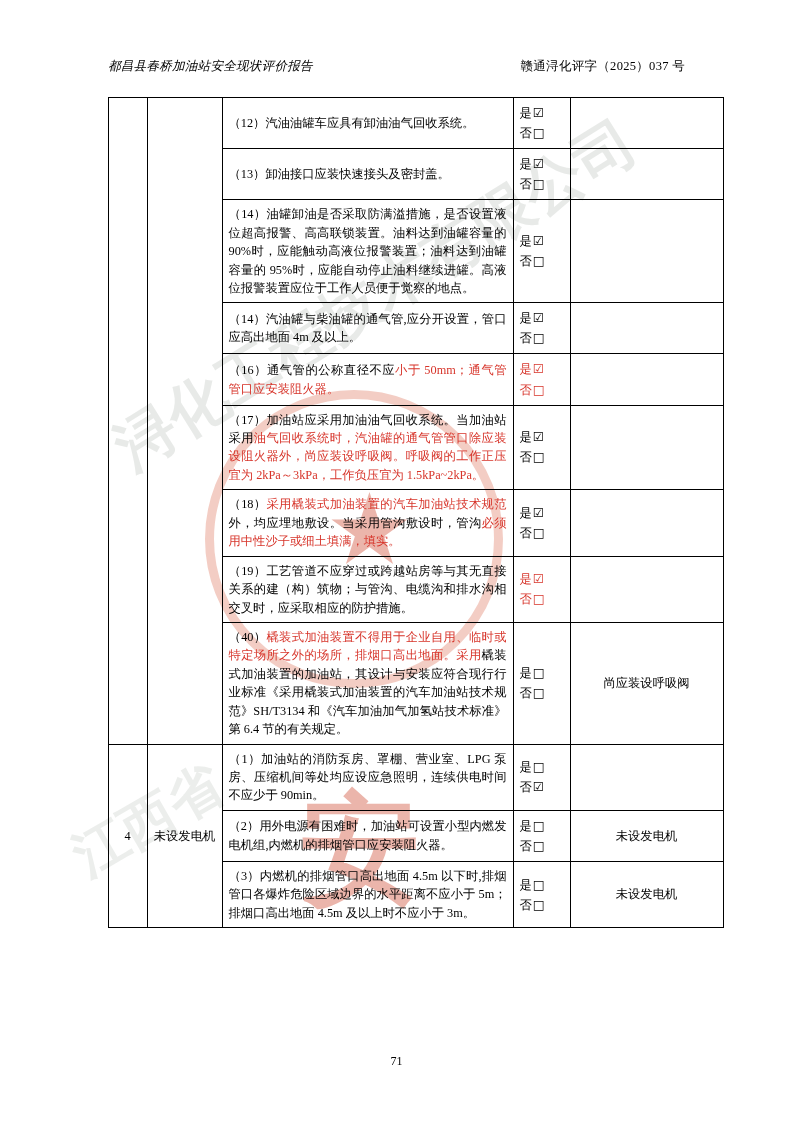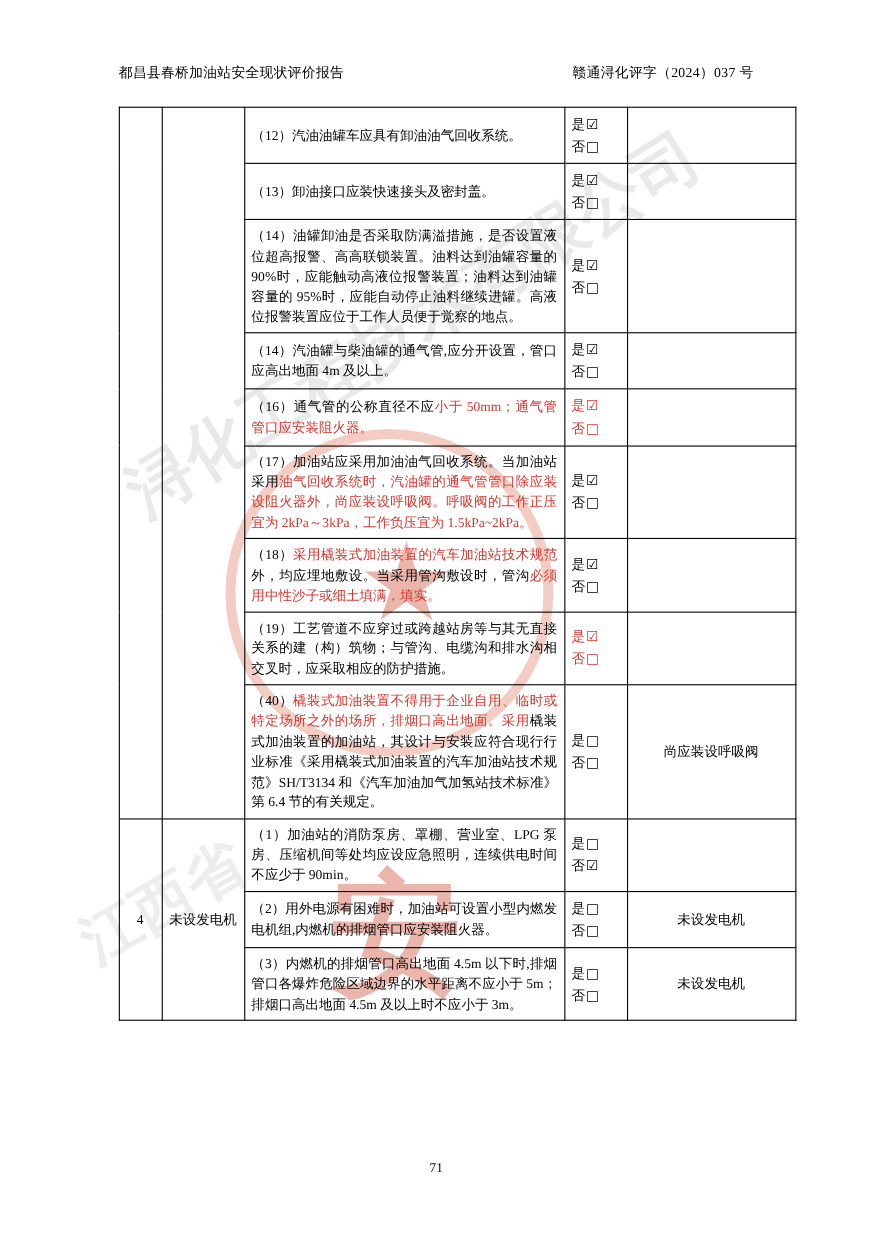--- a/index.html
+++ b/index.html
@@ -79,21 +79,21 @@
   .header {
     position: relative;
     z-index: 2;
     display: flex;
     justify-content: space-between;
     align-items: baseline;
     padding: 58px 108px 0 108px;
     font-size: 12.5px;
     letter-spacing: 0.3px;
   }
-  .header-left { white-space: nowrap; }
+  .header-left { white-space: nowrap; font-style: italic; }
   .header-right { white-space: nowrap; }
 
   
   .table-wrap {
     position: relative;
     z-index: 2;
     margin: 22px auto 0 auto;
     width: 578px;
   }
   table.doc {
@@ -146,21 +146,21 @@
   <div class="watermark">
     <div class="wm-ring"></div>
     <div class="wm-diag">浔化工程技术有限公司</div>
     <div class="wm-diag2">江西省</div>
     <div class="wm-red-char" style="left:300px; top:770px; font-size:120px;">安</div>
     <div class="wm-red-char" style="left:330px; top:478px; font-size:88px;">★</div>
   </div>
 
   <div class="header">
     <div class="header-left">都昌县春桥加油站安全现状评价报告</div>
-    <div class="header-right">赣通浔化评字（2024）037 号</div>
+    <div class="header-right">赣通浔化评字（2025）037 号</div>
   </div>
 
   <div class="table-wrap">
     <table class="doc">
       <tbody>
 
         <tr>
           <td class="col-no" rowspan="9"></td>
           <td class="col-cat" rowspan="9"></td>
           <td class="col-item">

